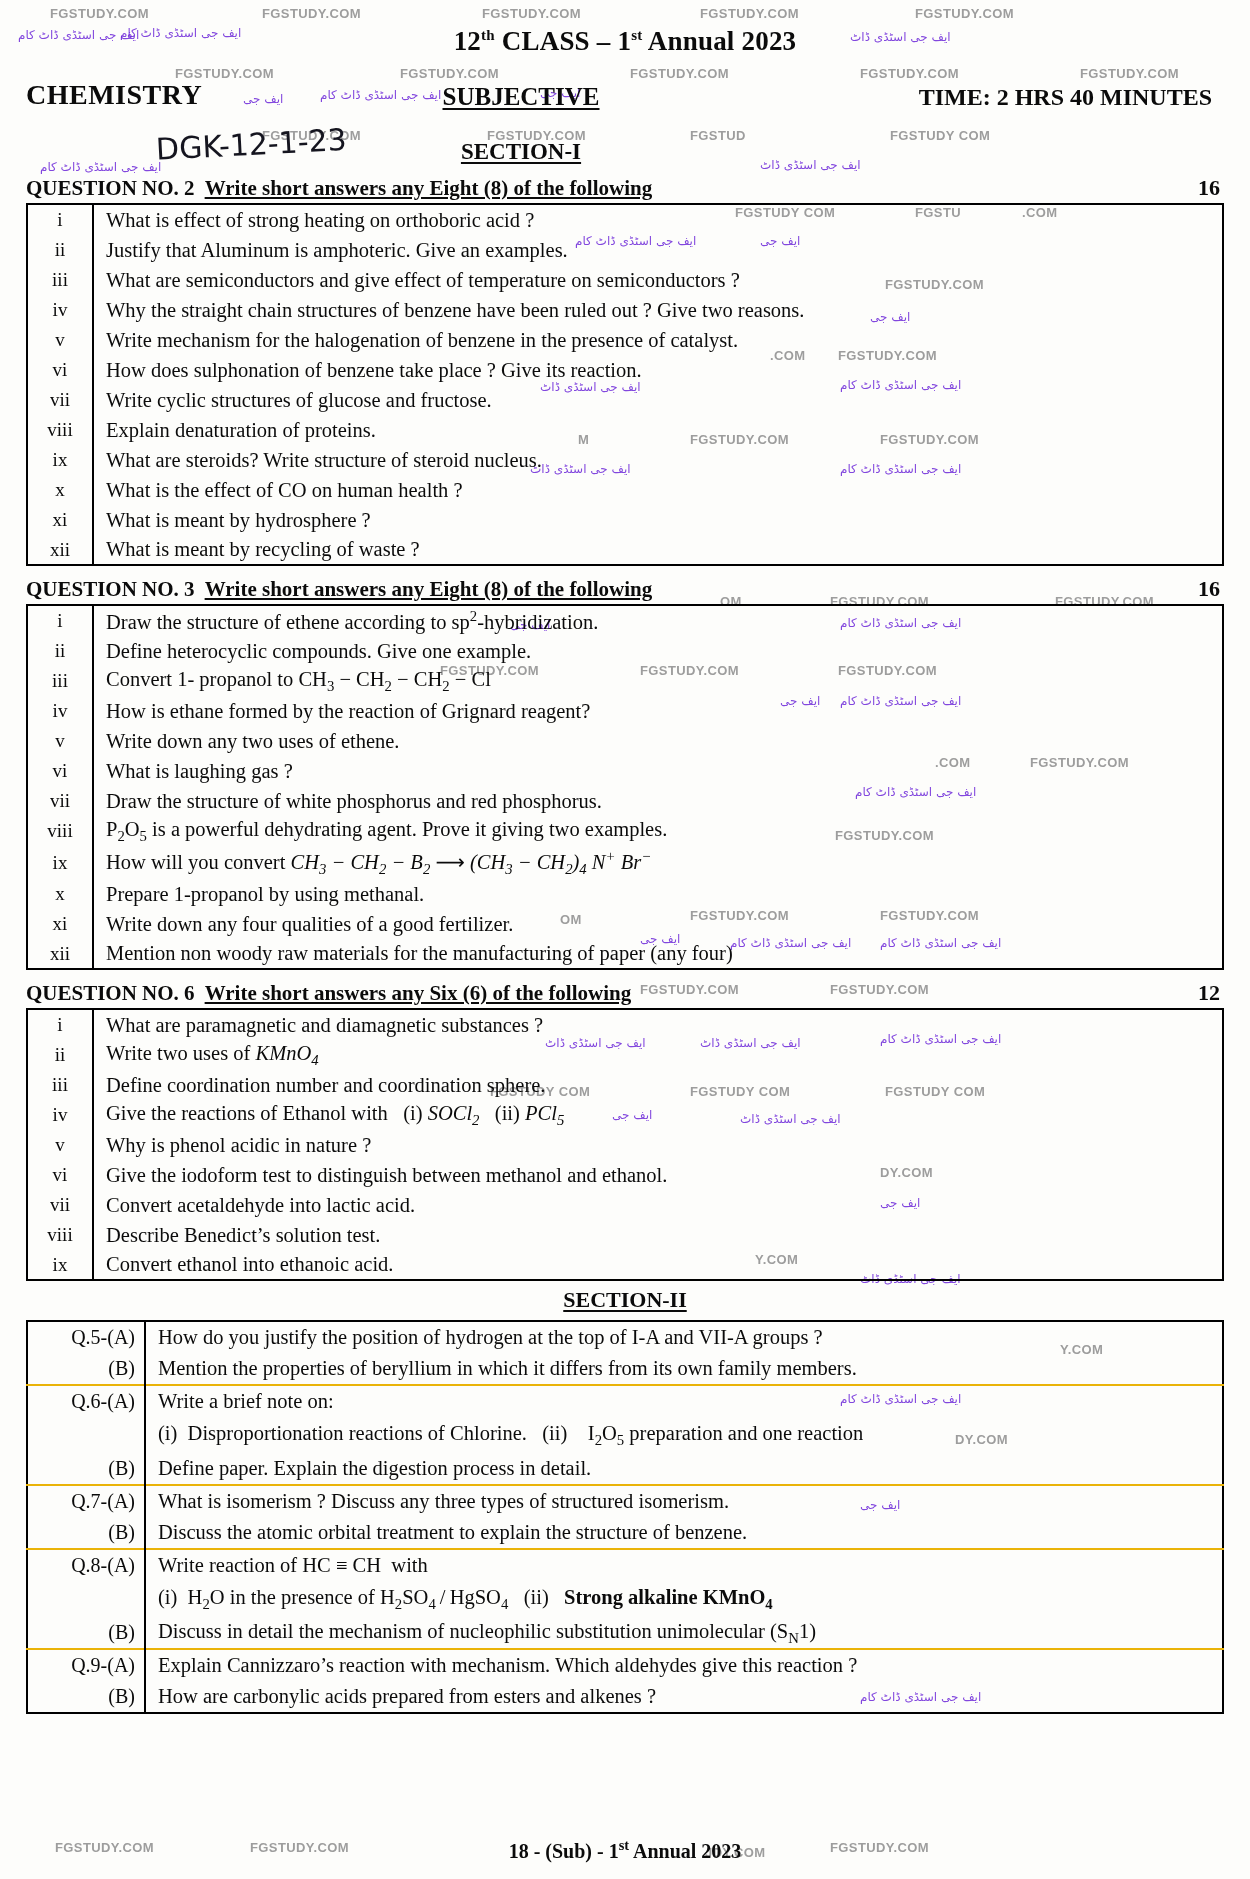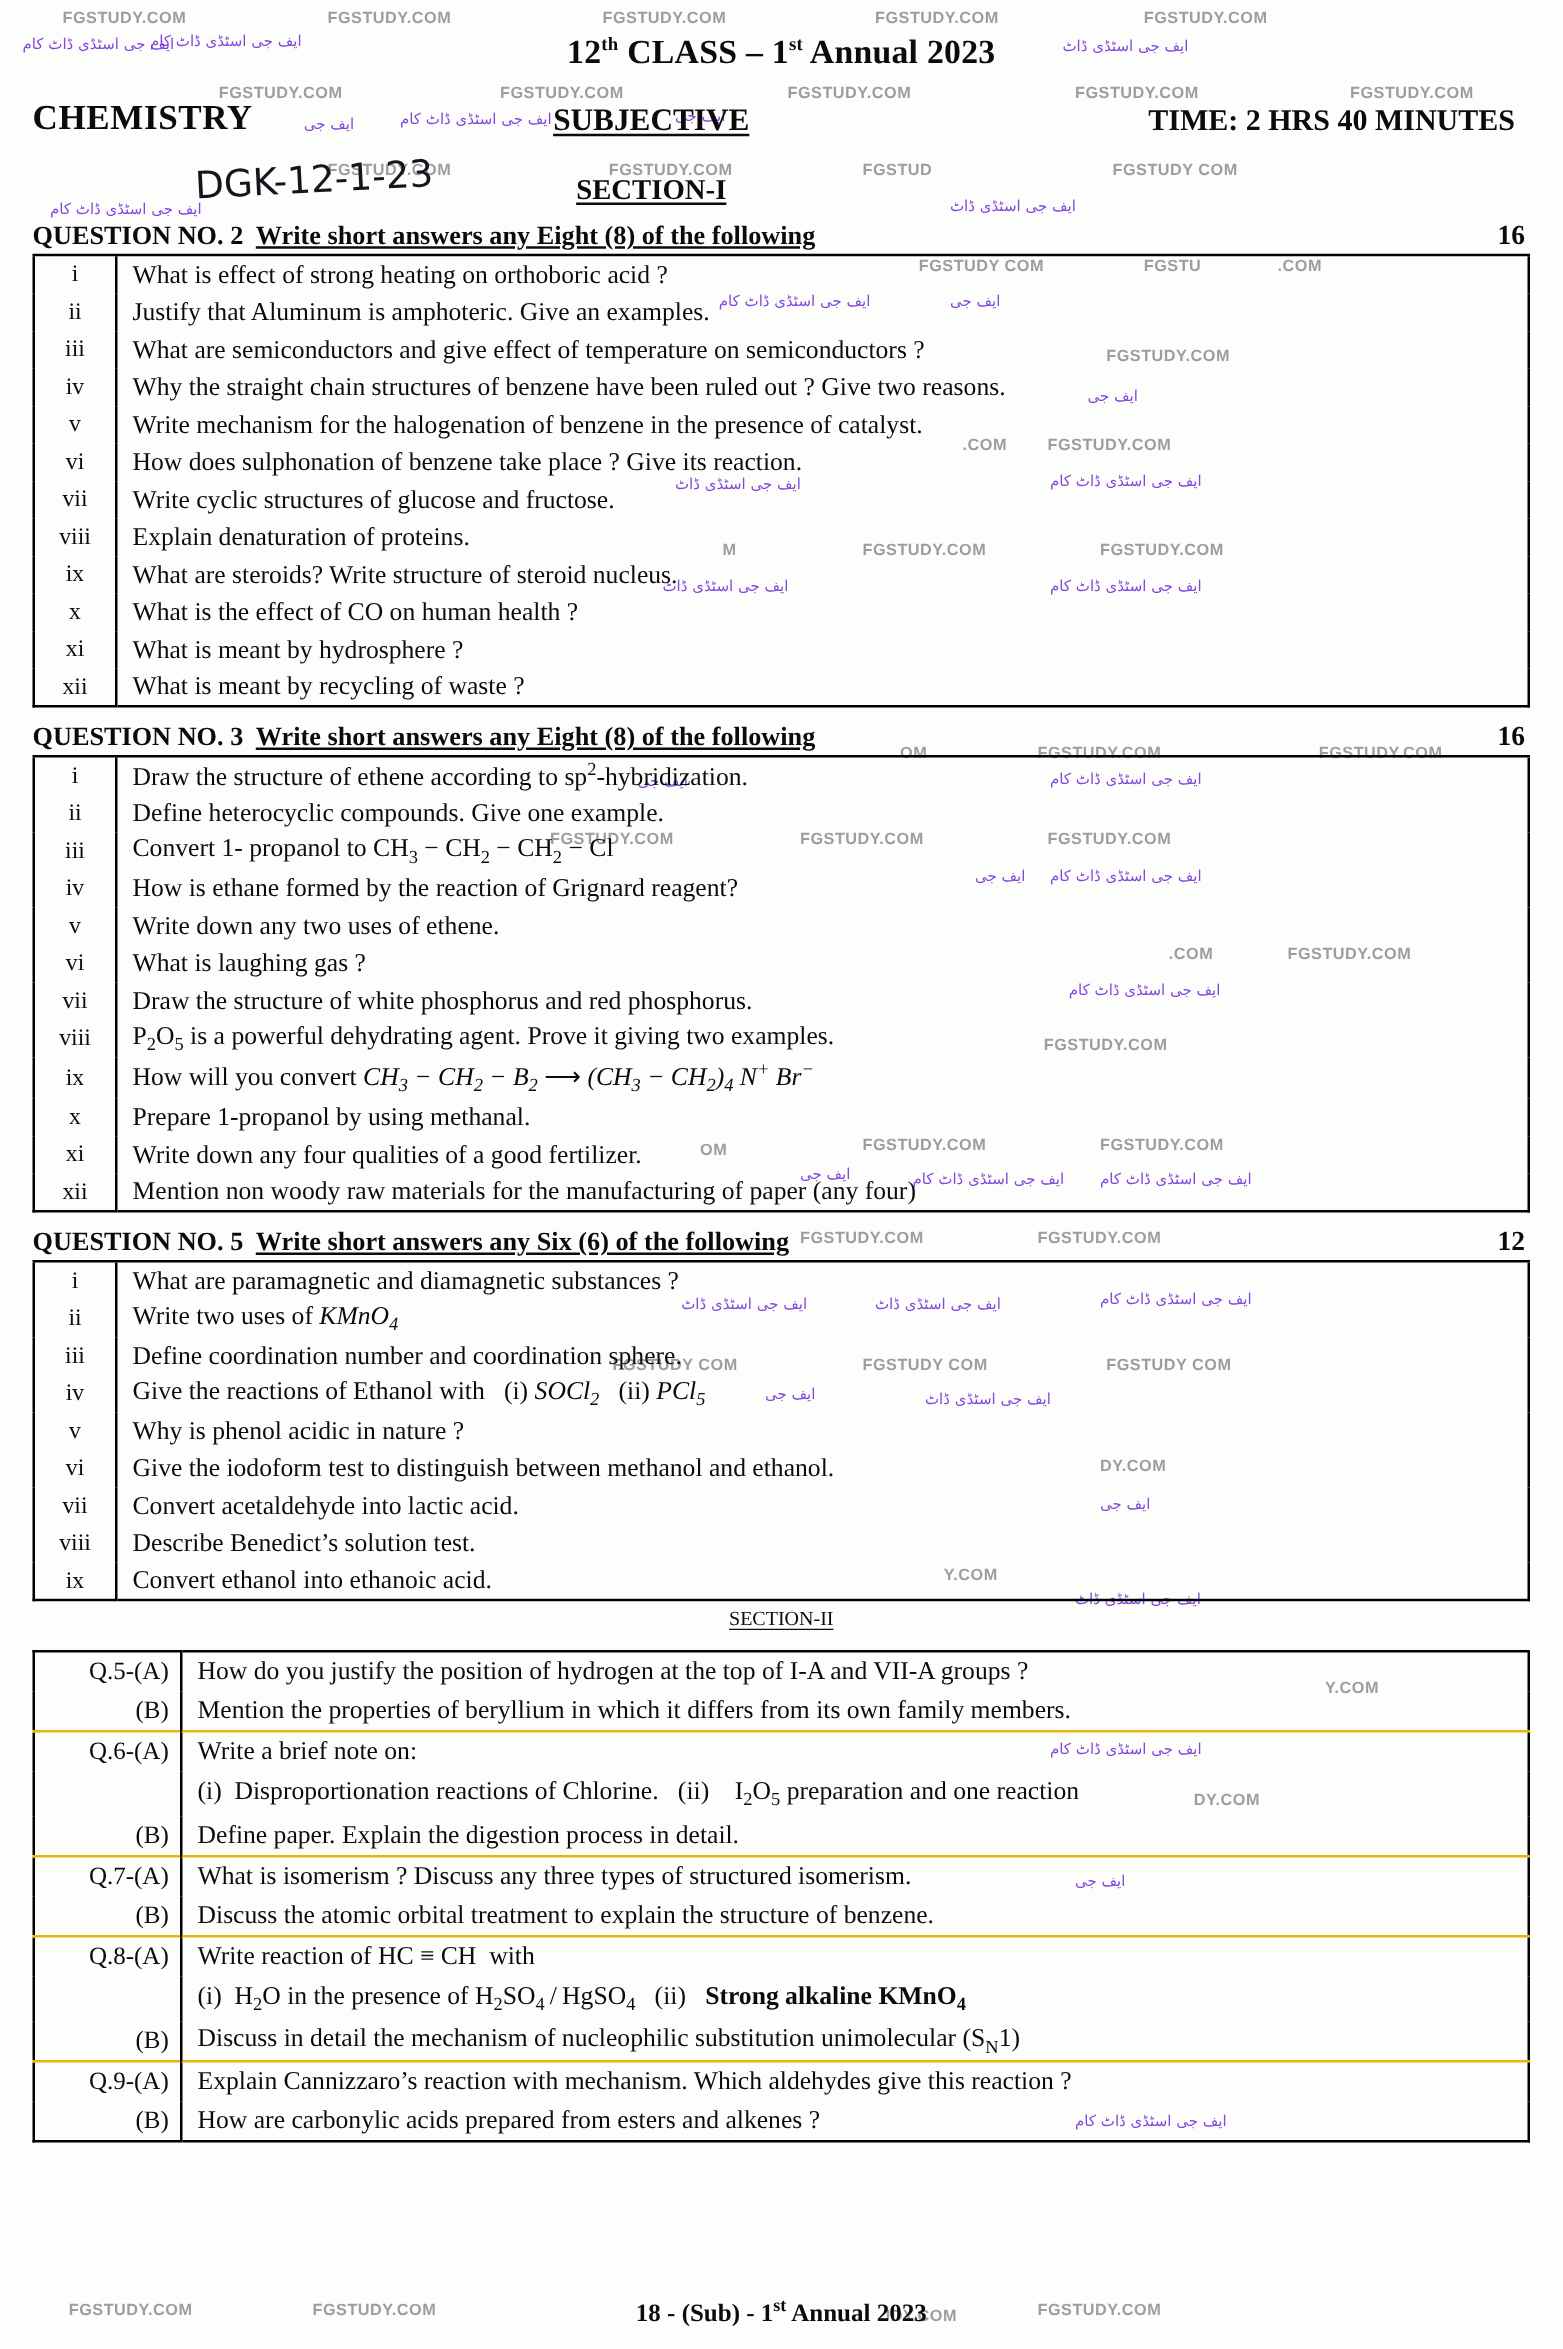--- a/index.html
+++ b/index.html
@@ -96,21 +96,21 @@
     line-height:1.22;
     white-space:nowrap;
   }
   .it { height:30px; }
 
   sub { font-size:.72em; }
   sup { font-size:.72em; }
 
   
   .sec2-wrap { position:relative; z-index:3; text-align:center; margin-top:6px; height:30px;}
-  .sec2 { font-size:16px; font-weight:400; text-decoration:underline; text-underline-offset:3px; }
+  .sec2 { font-size:22px; font-weight:700; text-decoration:underline; text-underline-offset:3px; }
 
   .note-row { display:flex; align-items:flex-end; position:relative; z-index:3; margin-top:2px;}
   .note { font-size:20px; font-weight:700; }
   .note b.lbl { margin-right:8px; }
   .eq { margin-left:auto; font-size:22px; font-weight:700; padding-right:6px;}
 
   table.long {
     width:100%; border-collapse:collapse;
     border:2px solid #000; position:relative; z-index:3;
     margin-top:3px;
@@ -361,21 +361,21 @@
           <td class="body">Write down any four qualities of a good fertilizer.</td>
         </tr>
       <tr class="it">
           <td class="rn">xii</td>
           <td class="body">Mention non woody raw materials for the manufacturing of paper (any four)</td>
         </tr>
     </tbody>
   </table>
 
   <div class="q-head">
-    <span class="qlabel">QUESTION NO. 5</span>
+    <span class="qlabel">QUESTION NO. 6</span>
     <span class="qtext">Write short answers any Six (6) of the following</span>
     <span class="qmarks">12</span>
   </div>
   <table class="items">
     <tbody>
       <tr class="it">
           <td class="rn">i</td>
           <td class="body">What are paramagnetic and diamagnetic substances ?</td>
         </tr>
       <tr class="it">

